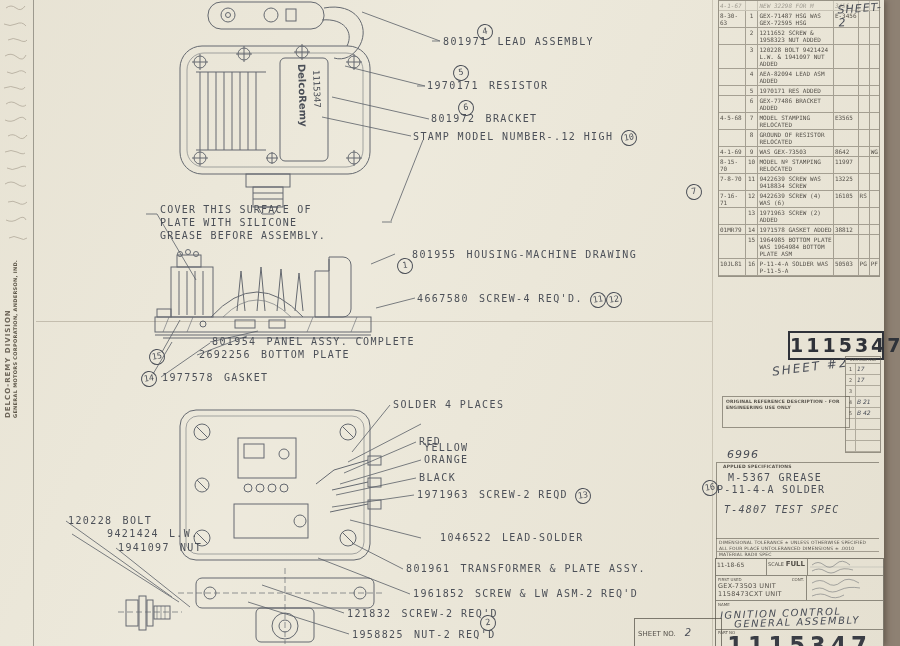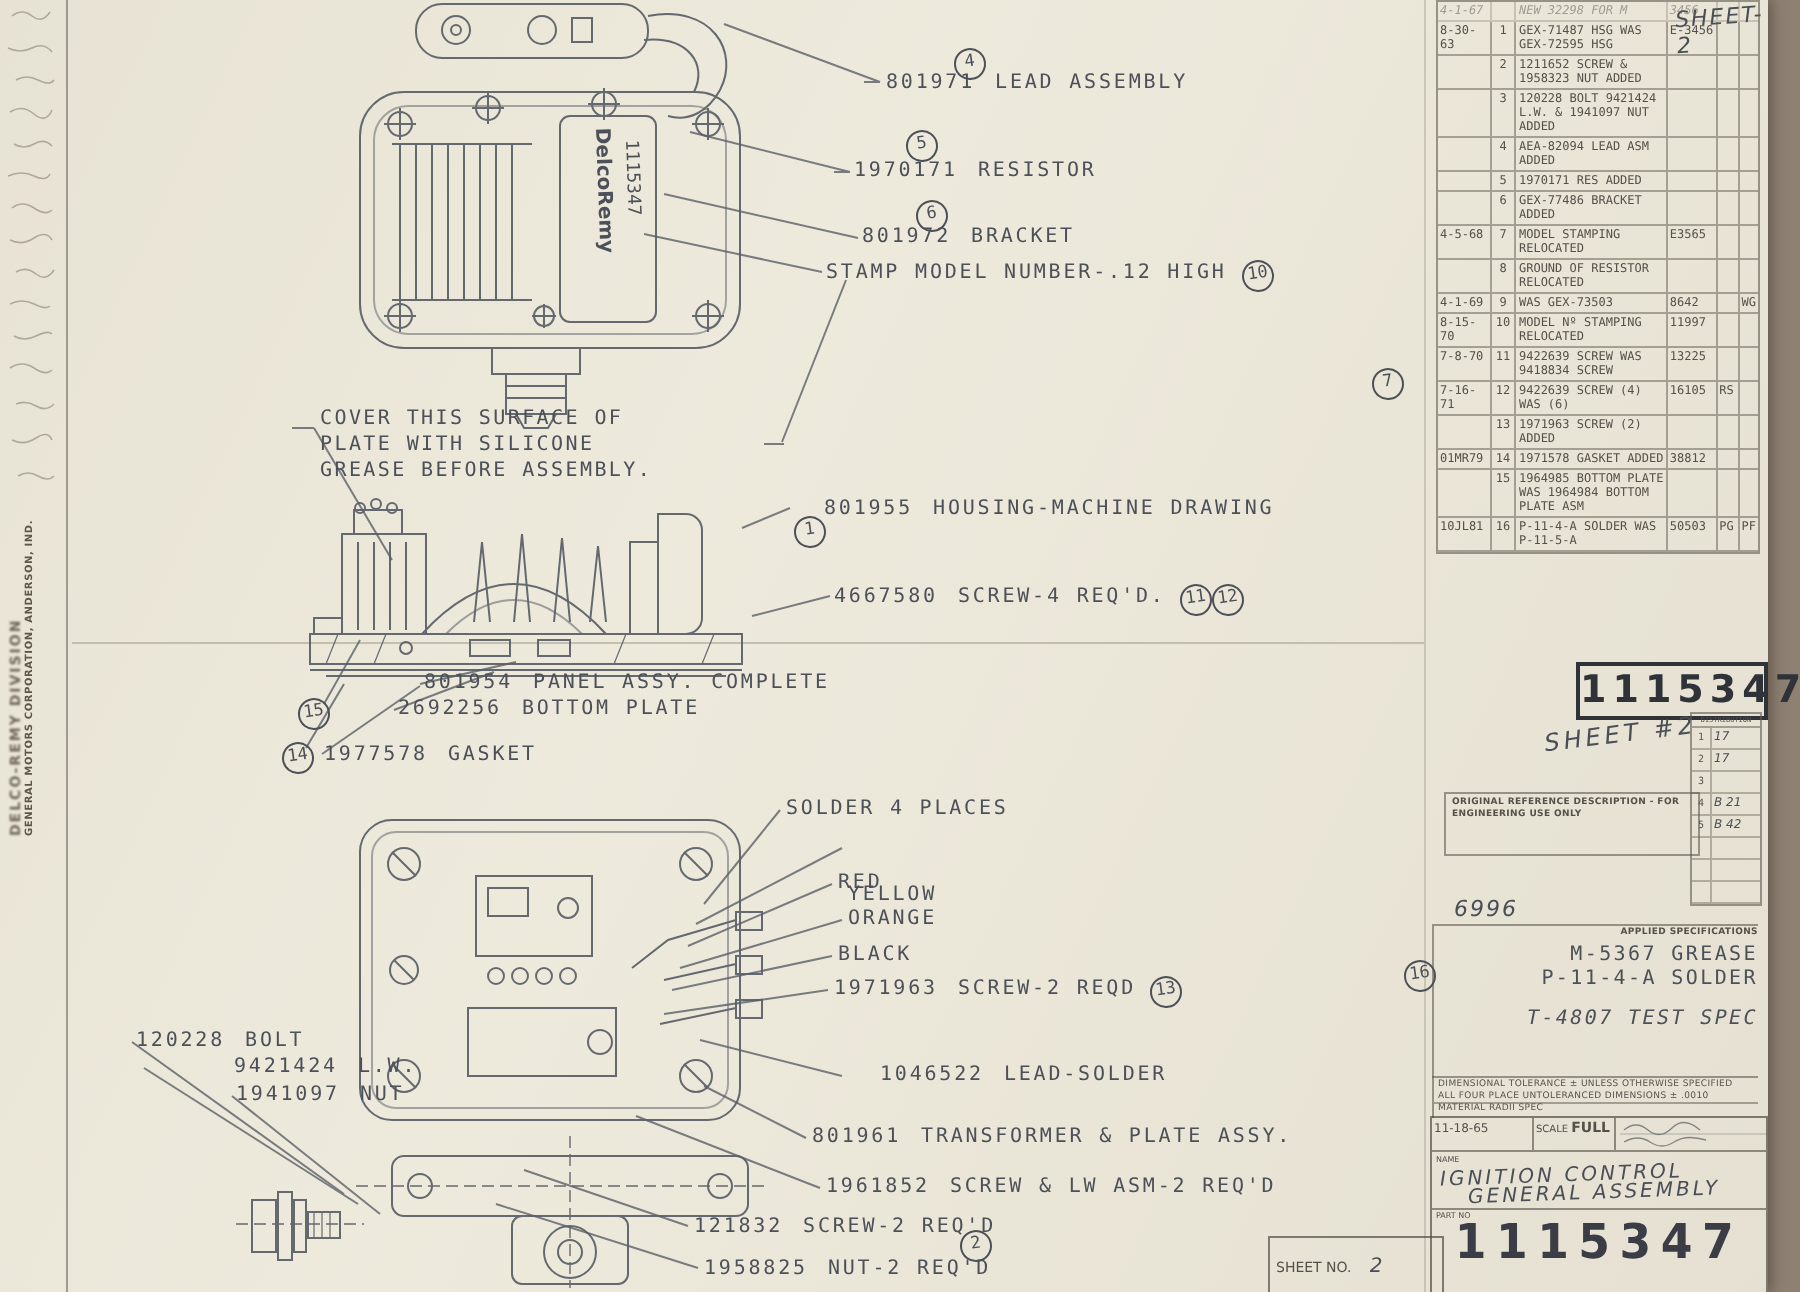--- a/index.html
+++ b/index.html
@@ -323,21 +323,21 @@
     <span class="part">121832</span><span>SCREW-2 REQ'D</span>
   </div>
   <span class="circ abs" style="left:480px;top:615px;">2</span>
   <div class="lbl" style="left:352px;top:629px;">
     <span class="part">1958825</span><span>NUT-2 REQ'D</span>
   </div>
 
   <div class="lbl" style="left:68px;top:515px;">
     <span class="part">120228</span><span>BOLT</span>
   </div>
-  <div class="lbl" style="left:84px;top:528px;padding-left:33px;">
+  <div class="lbl" style="left:74px;top:528px;padding-left:33px;">
     <span class="part">9421424</span><span>L.W.</span>
   </div>
   <div class="lbl" style="left:118px;top:542px;">
     <span class="part">1941097</span><span>NUT</span>
   </div>
 
   <span class="circ abs" style="left:686px;top:184px;">7</span>
 
   <div id="rev">
     <div class="r hdr">
@@ -547,24 +547,24 @@
         </div>
       </div>
   </div>
 
   <div class="boxed tinyprint" style="position:absolute;left:722px;top:396px;width:120px;height:26px;padding:2px 3px;
               font-weight:bold;white-space:pre-line;">ORIGINAL REFERENCE DESCRIPTION - FOR
 ENGINEERING USE ONLY</div>
 
   <div class="hand" style="position:absolute;left:727px;top:448px;font-size:11px;letter-spacing:1px;">6996</div>
 
-  <div style="position:absolute;left:716px;top:462px;width:162px;height:76px;border-top:1px solid rgba(95,90,78,.6);border-left:1px solid rgba(95,90,78,.6);text-align:right;">
+  <div style="position:absolute;left:716px;top:462px;width:162px;height:76px;border-top:1px solid rgba(95,90,78,.6);border-left:1px solid rgba(95,90,78,.6);">
     <div class="tinyprint" style="font-weight:bold;padding:1px 0 2px 6px;">APPLIED SPECIFICATIONS</div>
     <div class="draft-right" style="font-size:10px;padding-left:11px;">M-5367 GREASE</div>
-    <div class="draft-right" style="font-size:10px;padding-left:11px;margin-top:1px;">P-11-4-A SOLDER</div>
+    <div class="draft-right" style="font-size:10px;margin-top:1px;">P-11-4-A SOLDER</div>
     <div class="draft-right" style="font-size:10px;padding-left:7px;margin-top:9px;font-style:italic;">T-4807 TEST SPEC</div>
   </div>
   <span class="circ abs" style="left:702px;top:480px;">16</span>
 
   <div style="position:absolute;left:716px;top:538px;width:162px;border-top:1px solid rgba(95,90,78,.6);border-left:1px solid rgba(95,90,78,.6);">
     <div class="tinyprint" style="padding:1px 2px 0;">DIMENSIONAL TOLERANCE ±   UNLESS OTHERWISE SPECIFIED</div>
     <div class="tinyprint" style="padding:0 2px;border-bottom:1px solid rgba(95,90,78,.5);">ALL FOUR PLACE UNTOLERANCED DIMENSIONS ± .0010</div>
     <div class="tinyprint" style="padding:0 2px 1px;">MATERIAL RADII SPEC</div>
   </div>
 
@@ -580,20 +580,37 @@
       <div style="flex:1;position:relative;">
         <svg width="78" height="16" viewBox="0 0 78 16" style="left:0;top:0;">
           <g stroke="#5a5e66" fill="none" stroke-width=".7" opacity=".7">
             <path d="M4,6 q6,-5 12,0 t12,-1 t14,1"></path>
               <path d="M4,12 q7,-4 13,0 t12,0 t16,-1"></path>
             <line x1="2" y1="8" x2="76" y2="8" opacity=".4"></line>
           </g>
         </svg>
       </div>
     </div>
+    <div style="display:flex;height:24px;border-bottom:1px solid rgba(80,76,66,.6);">
+      <div style="width:86px;border-right:1px solid rgba(80,76,66,.6);padding:1px 2px;">
+        <div style="font-size:4px;color:#55514a;"><span>FIRST USED</span>
+          <span style="float:right;">CONT.</span></div>
+        <div style="font-size:6.5px;color:#55514a;letter-spacing:.3px;">GEX-73503 UNIT</div>
+        <div style="font-size:6.5px;color:#55514a;letter-spacing:.3px;">1158473CXT UNIT</div>
+      </div>
+      <div style="flex:1;position:relative;">
+        <svg width="80" height="24" viewBox="0 0 80 24" style="left:0;top:0;">
+          <g stroke="#5a5e66" fill="none" stroke-width=".7" opacity=".7">
+            <path d="M5,7 q8,-5 15,0 t14,-1 t18,1"></path>
+              <path d="M5,14 q8,-4 14,0 t14,0 t20,-2"></path>
+              <path d="M5,20 q9,-4 16,0 t16,-1"></path>
+          </g>
+        </svg>
+      </div>
+    </div>
     <div style="height:26px;border-bottom:1px solid rgba(80,76,66,.6);padding:1px 2px;position:relative;">
       <div style="font-size:4px;color:#55514a;">NAME</div>
       <div class="hand" style="font-size:10px;letter-spacing:1.5px;transform:rotate(-2deg);margin-left:2px;">IGNITION CONTROL</div>
       <div class="hand" style="font-size:10px;letter-spacing:1.5px;transform:rotate(-2deg);margin-left:16px;margin-top:-2px;">GENERAL ASSEMBLY</div>
     </div>
     <div style="height:20px;padding:0 2px;position:relative;">
       <div style="font-size:4px;color:#55514a;">PART NO</div>
       <div style="font-size:24px;font-weight:bold;color:#3a3d45;letter-spacing:5px;line-height:22px;text-align:center;transform:scaleX(.95);">1115347</div>
     </div>
   </div>

